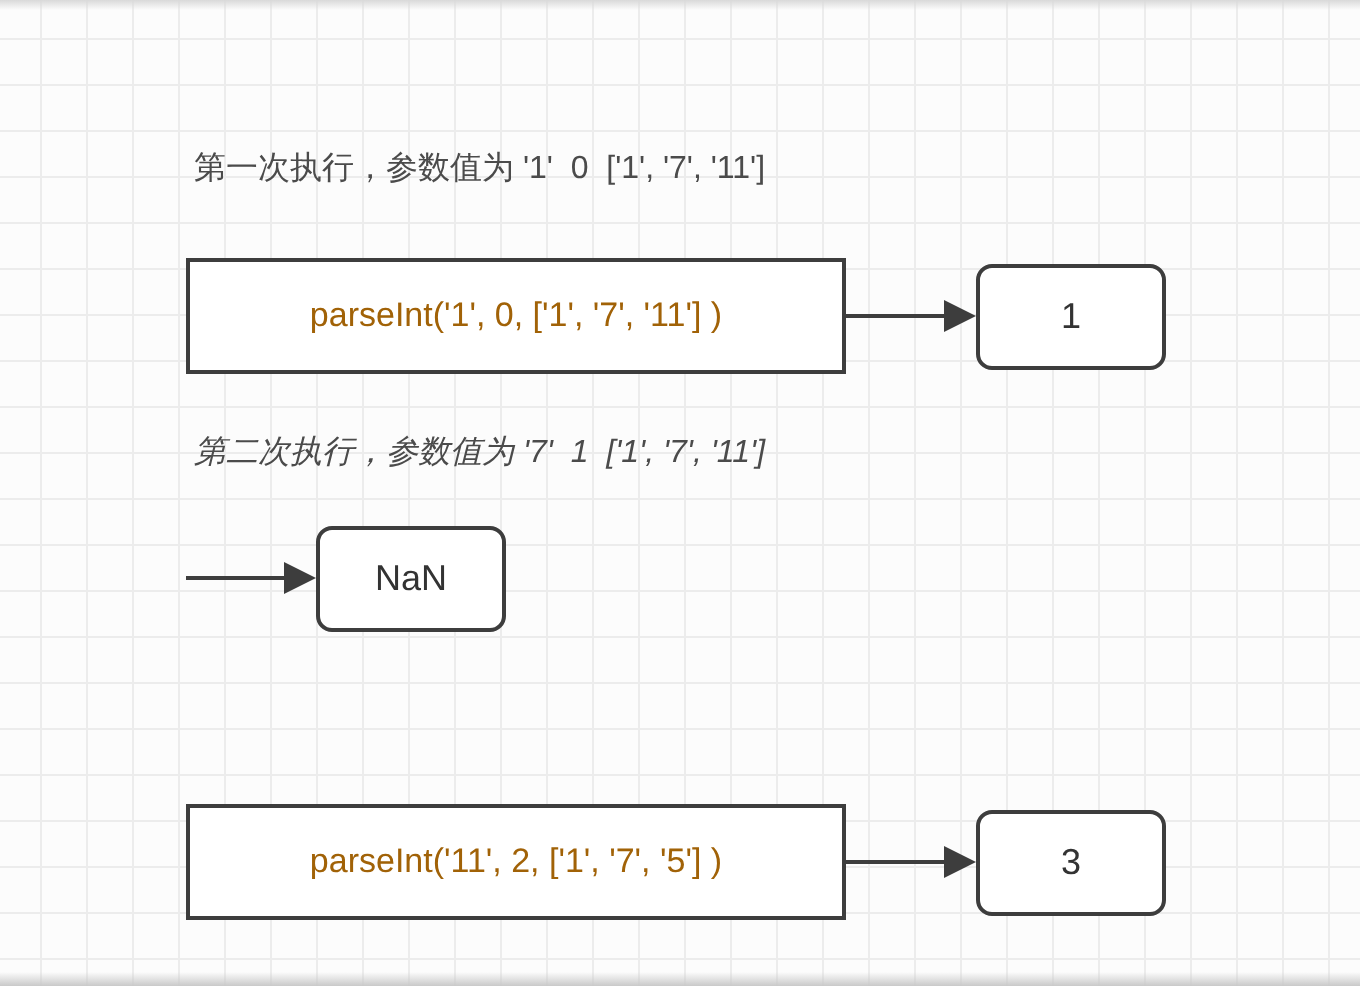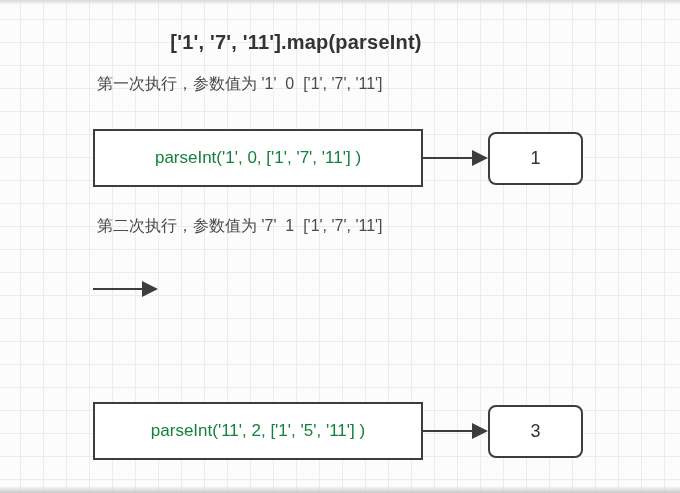--- a/index.html
+++ b/index.html
@@ -39,42 +39,42 @@
     letter-spacing: 0.2px;
   }
   .step-label {
     position: absolute;
     left: 97px;
     font-size: 16px;
     color: #4b4b4b;
     white-space: pre;
   }
   .step-label.s0 { top: 74px; }
-  .step-label.s1 { top: 216px; }
+  .step-label.s1 { top: 216px; font-style: italic; }
   .step-label.s2 { top: 356px; }
   .row {
     position: absolute;
     left: 93px;
     display: flex;
     align-items: center;
     height: 58px;
   }
   .row.s0 { top: 129px; }
   .row.s1 { top: 260px; }
   .row.s2 { top: 402px; }
   .call-box {
     width: 330px;
     height: 58px;
     border: 2px solid #3d3d3d;
     background: #ffffff;
     display: flex;
     align-items: center;
     justify-content: center;
     font-size: 17px;
-    color: #15803d;
+    color: #a16207;
     white-space: pre;
   }
   .arrow {
     width: 65px;
     display: flex;
     align-items: center;
   }
   .arrow .shaft {
     flex: 1;
     height: 2px;
@@ -98,21 +98,20 @@
     font-size: 18px;
     color: #333;
   }
 </style>
 </head>
 <body>
 
 <div class="canvas">
   <div class="edge-top"></div>
 
-  <div class="title">['1', '7', '11'].map(parseInt)</div>
 
   <div class="step-label s0">第一次执行，参数值为 '1'  0  ['1', '7', '11']</div>
   <div class="row s0">
     <div class="call-box">
       <span>parseInt('1', 0, ['1', '7', '11'] )</span>
     </div>
     <div class="arrow">
       <span class="shaft"></span>
       <span class="head"></span>
     </div>
@@ -120,25 +119,28 @@
       <span>1</span>
     </div>
   </div>
 
   <div class="step-label s1">第二次执行，参数值为 '7'  1  ['1', '7', '11']</div>
   <div class="row s1">
     <div class="arrow">
       <span class="shaft"></span>
       <span class="head"></span>
     </div>
+    <div class="result-box">
+      <span>NaN</span>
+    </div>
   </div>
 
   <div class="row s2">
     <div class="call-box">
-      <span>parseInt('11', 2, ['1', '5', '11'] )</span>
+      <span>parseInt('11', 2, ['1', '7', '5'] )</span>
     </div>
     <div class="arrow">
       <span class="shaft"></span>
       <span class="head"></span>
     </div>
     <div class="result-box">
       <span>3</span>
     </div>
   </div>
 

